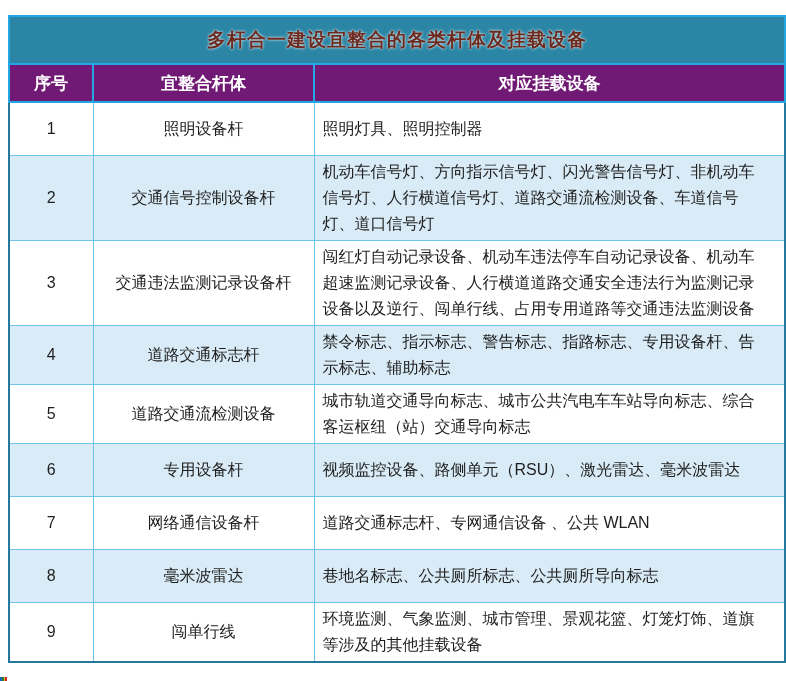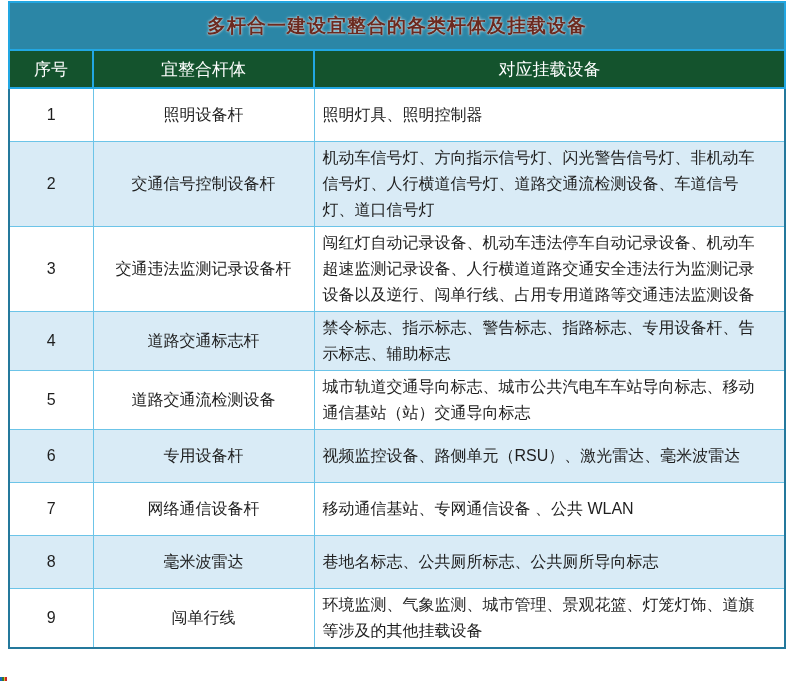--- a/index.html
+++ b/index.html
@@ -10,21 +10,21 @@
   body {
     position: relative;
     width: 786px;
     height: 681px;
     overflow: hidden;
     font-family: "Liberation Sans", "DejaVu Sans", sans-serif;
   }
   table.pole-table {
     position: absolute;
     left: 8px;
-    top: 1px;
+    top: 15px;
     width: 776px;
     border-collapse: collapse;
     table-layout: fixed;
     border: 2px solid #24789C;
   }
   col.c-no    { width: 84px; }
   col.c-pole  { width: 221px; }
   col.c-dev   { width: 471px; }
 
   tr.title-row th {
@@ -32,24 +32,24 @@
     color: #6B2A20;
     font-size: 19px;
     font-weight: bold;
     text-align: center;
     height: 44px;
     letter-spacing: 1px;
     border: 2px solid #22A7E2;
     text-shadow: 0 0 3px rgba(255,255,255,0.85), 0 0 1px rgba(255,255,255,0.7);
   }
   tr.header-row th {
-    background: #14532d;
+    background: #701a75;
     color: #ffffff;
     font-size: 17px;
-    font-weight: normal;
+    font-weight: bold;
     text-align: center;
     height: 34px;
     border: 2px solid #22A7E2;
   }
   tbody td {
     border: 1px solid #6CC4E8;
     font-size: 16px;
     line-height: 26px;
     color: #1E1E1E;
     height: 46px;
@@ -111,31 +111,31 @@
       <td class="cell-devices">闯红灯自动记录设备、机动车违法停车自动记录设备、机动车超速监测记录设备、人行横道道路交通安全违法行为监测记录设备以及逆行、闯单行线、占用专用道路等交通违法监测设备</td>
     </tr>
     <tr>
       <td class="cell-no">4</td>
       <td class="cell-pole">道路交通标志杆</td>
       <td class="cell-devices">禁令标志、指示标志、警告标志、指路标志、专用设备杆、告示标志、辅助标志</td>
     </tr>
     <tr>
       <td class="cell-no">5</td>
       <td class="cell-pole">道路交通流检测设备</td>
-      <td class="cell-devices">城市轨道交通导向标志、城市公共汽电车车站导向标志、移动通信基站（站）交通导向标志</td>
+      <td class="cell-devices">城市轨道交通导向标志、城市公共汽电车车站导向标志、综合客运枢纽（站）交通导向标志</td>
     </tr>
     <tr>
       <td class="cell-no">6</td>
       <td class="cell-pole">专用设备杆</td>
       <td class="cell-devices">视频监控设备、路侧单元（RSU）、激光雷达、毫米波雷达</td>
     </tr>
     <tr>
       <td class="cell-no">7</td>
       <td class="cell-pole">网络通信设备杆</td>
-      <td class="cell-devices">移动通信基站、专网通信设备 、公共 WLAN</td>
+      <td class="cell-devices">道路交通标志杆、专网通信设备 、公共 WLAN</td>
     </tr>
     <tr>
       <td class="cell-no">8</td>
       <td class="cell-pole">毫米波雷达</td>
       <td class="cell-devices">巷地名标志、公共厕所标志、公共厕所导向标志</td>
     </tr>
     <tr>
       <td class="cell-no">9</td>
       <td class="cell-pole">闯单行线</td>
       <td class="cell-devices">环境监测、气象监测、城市管理、景观花篮、灯笼灯饰、道旗等涉及的其他挂载设备</td>

